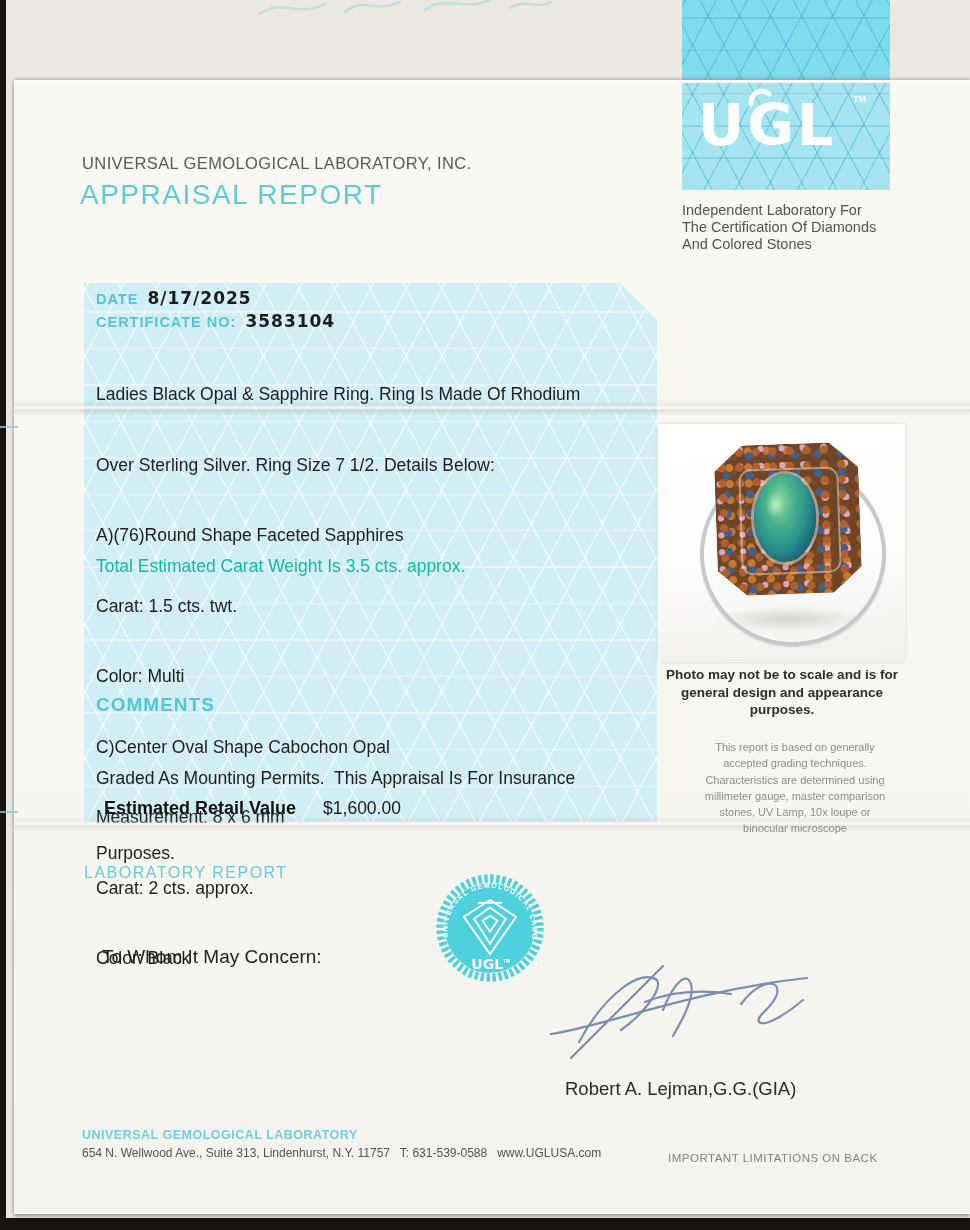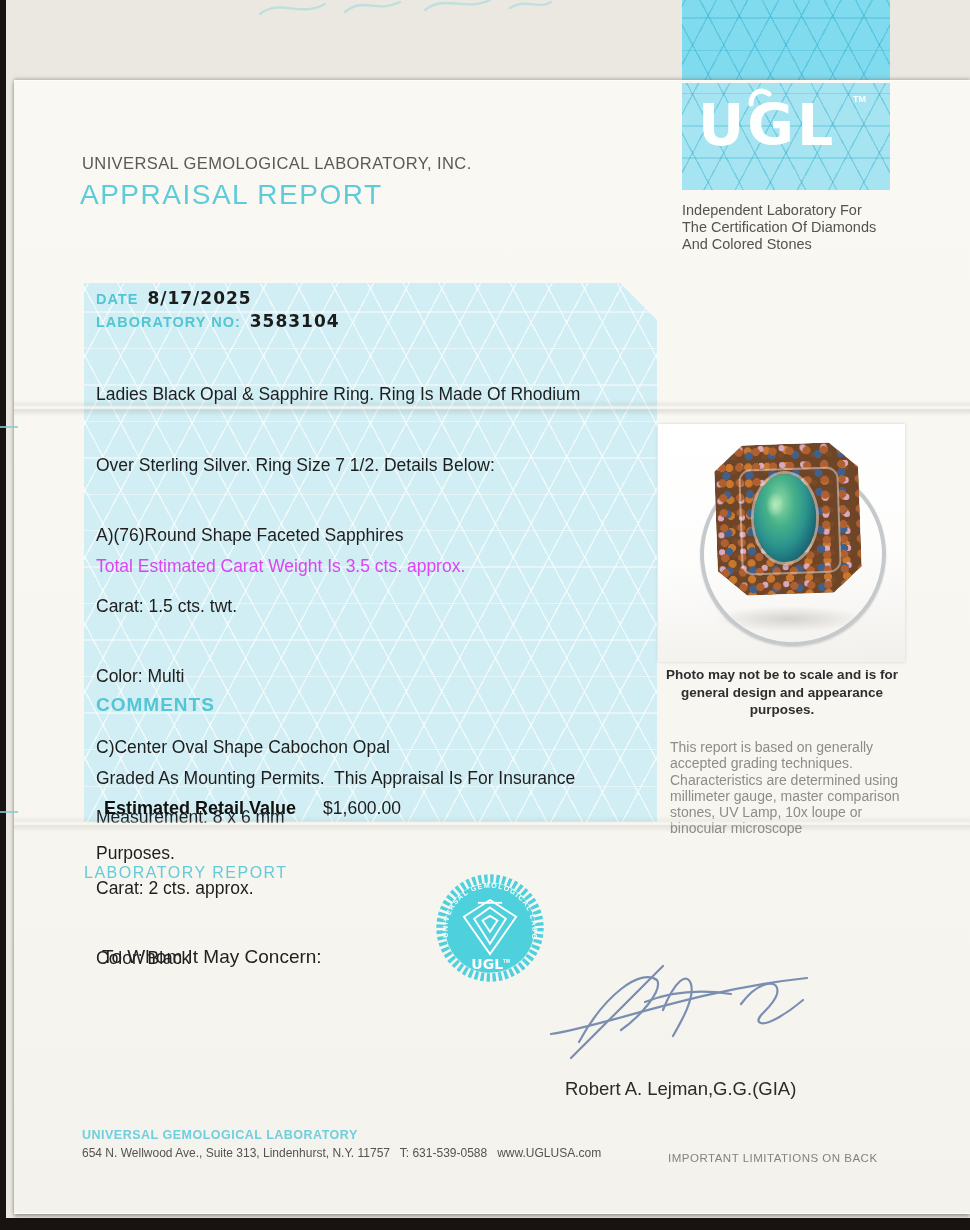--- a/index.html
+++ b/index.html
@@ -44,21 +44,21 @@
     background-image:
       repeating-linear-gradient(62deg, rgba(255,255,255,0) 0 30px, rgba(255,255,255,.6) 30px 31.5px),
       repeating-linear-gradient(-62deg, rgba(255,255,255,0) 0 30px, rgba(255,255,255,.6) 30px 31.5px),
       repeating-linear-gradient(0deg, rgba(255,255,255,0) 0 35px, rgba(255,255,255,.45) 35px 36.5px);}
   .kv{left:96px;display:flex;align-items:baseline;}
   .kv .k{font-size:14.5px;font-weight:bold;color:#53c6d3;letter-spacing:1px;}
   .kv .v{margin-left:9px;font-size:17px;font-weight:bold;color:#1c1c1c;
     font-family:"DejaVu Sans", sans-serif;letter-spacing:1px;}
   .desc{left:96px;top:336px;width:550px;font-size:17.5px;color:#1e1e1e;line-height:23.5px;
     white-space:pre-wrap;}
-  .total-line{left:96px;top:556px;font-size:17.5px;color:#d946ef;}
+  .total-line{left:96px;top:556px;font-size:17.5px;color:#14b8a6;}
   .comments-label{left:96px;top:694px;font-size:19px;font-weight:bold;color:#53c6d3;letter-spacing:1px;}
   .comments{left:96px;top:716px;width:550px;font-size:17.5px;color:#1e1e1e;line-height:25px;white-space:pre-wrap;}
   .value-row{left:104px;top:798px;display:flex;align-items:baseline;}
   .value-row .k{font-size:18px;font-weight:bold;color:#111;}
   .value-row .v{margin-left:27px;font-size:17.5px;color:#1c1c1c;}
 
   
   .photo{left:658px;top:424px;width:247px;height:238px;
     background:linear-gradient(175deg,#ffffff 0%,#fdfdfc 55%,#f2f0ec 100%);
     box-shadow:0 0 3px rgba(150,145,135,.35);}
@@ -80,21 +80,21 @@
   .head-inner{left:740px;top:468px;width:96px;height:102px;border-radius:12px;
     border:2px solid rgba(242,240,234,.45);transform:rotate(-2deg);}
   .opal{left:754px;top:474px;width:62px;height:88px;border-radius:50%;
     background:radial-gradient(ellipse at 42% 32%, #8fd9a6 0%, #47b189 28%, #2c948e 52%, #166070 78%, #0d3a46 100%);
     box-shadow:0 0 0 3px rgba(232,227,217,.55), 0 2px 6px rgba(0,0,0,.35);}
   .opal-glint{left:766px;top:492px;width:18px;height:26px;border-radius:50%;opacity:.8;
     background:radial-gradient(ellipse at center, #c8f5c6 0%, rgba(200,245,198,0) 70%);}
 
   .caption{left:652px;top:666px;width:260px;text-align:center;font-size:13.5px;font-weight:600;
     color:#2e2e2e;line-height:17.5px;}
-  .disclaimer{left:670px;top:739px;width:250px;font-size:14px;color:#8e8c88;line-height:16.3px;}
+  .disclaimer{left:670px;top:739px;width:250px;font-size:11px;color:#8e8c88;line-height:16.3px;text-align:center;}
 
   
   .lab-heading{left:84px;top:864px;font-size:16px;color:#63cbd9;letter-spacing:1.5px;}
   .salutation{left:102px;top:946px;font-size:19px;color:#222;}
   .signatory{left:565px;top:1078px;font-size:18.5px;color:#2b2b2b;}
 
   
   .footer-company{left:82px;top:1128px;font-size:12.5px;font-weight:bold;color:#6fcfdc;letter-spacing:.5px;}
   .footer-address{left:82px;top:1146px;font-size:12px;color:#55534f;white-space:pre-wrap;}
   .limitations{left:668px;top:1152px;font-size:11.5px;color:#85827d;letter-spacing:.5px;}
@@ -137,21 +137,21 @@
     <div>And Colored Stones</div>
   </div>
 
   <div class="abs panel"></div>
 
   <div class="abs kv" style="top:288px;">
     <span class="k">DATE</span>
     <span class="v">8/17/2025</span>
   </div>
   <div class="abs kv" style="top:311px;">
-    <span class="k">LABORATORY NO:</span>
+    <span class="k">CERTIFICATE NO:</span>
     <span class="v">3583104</span>
   </div>
 
   <div class="abs desc">
     <div>Ladies Black Opal &amp; Sapphire Ring. Ring Is Made Of Rhodium</div>
     <div>Over Sterling Silver. Ring Size 7 1/2. Details Below:</div>
     <div>A)(76)Round Shape Faceted Sapphires</div>
     <div>Carat: 1.5 cts. twt.</div>
     <div>Color: Multi</div>
     <div>C)Center Oval Shape Cabochon Opal</div>

